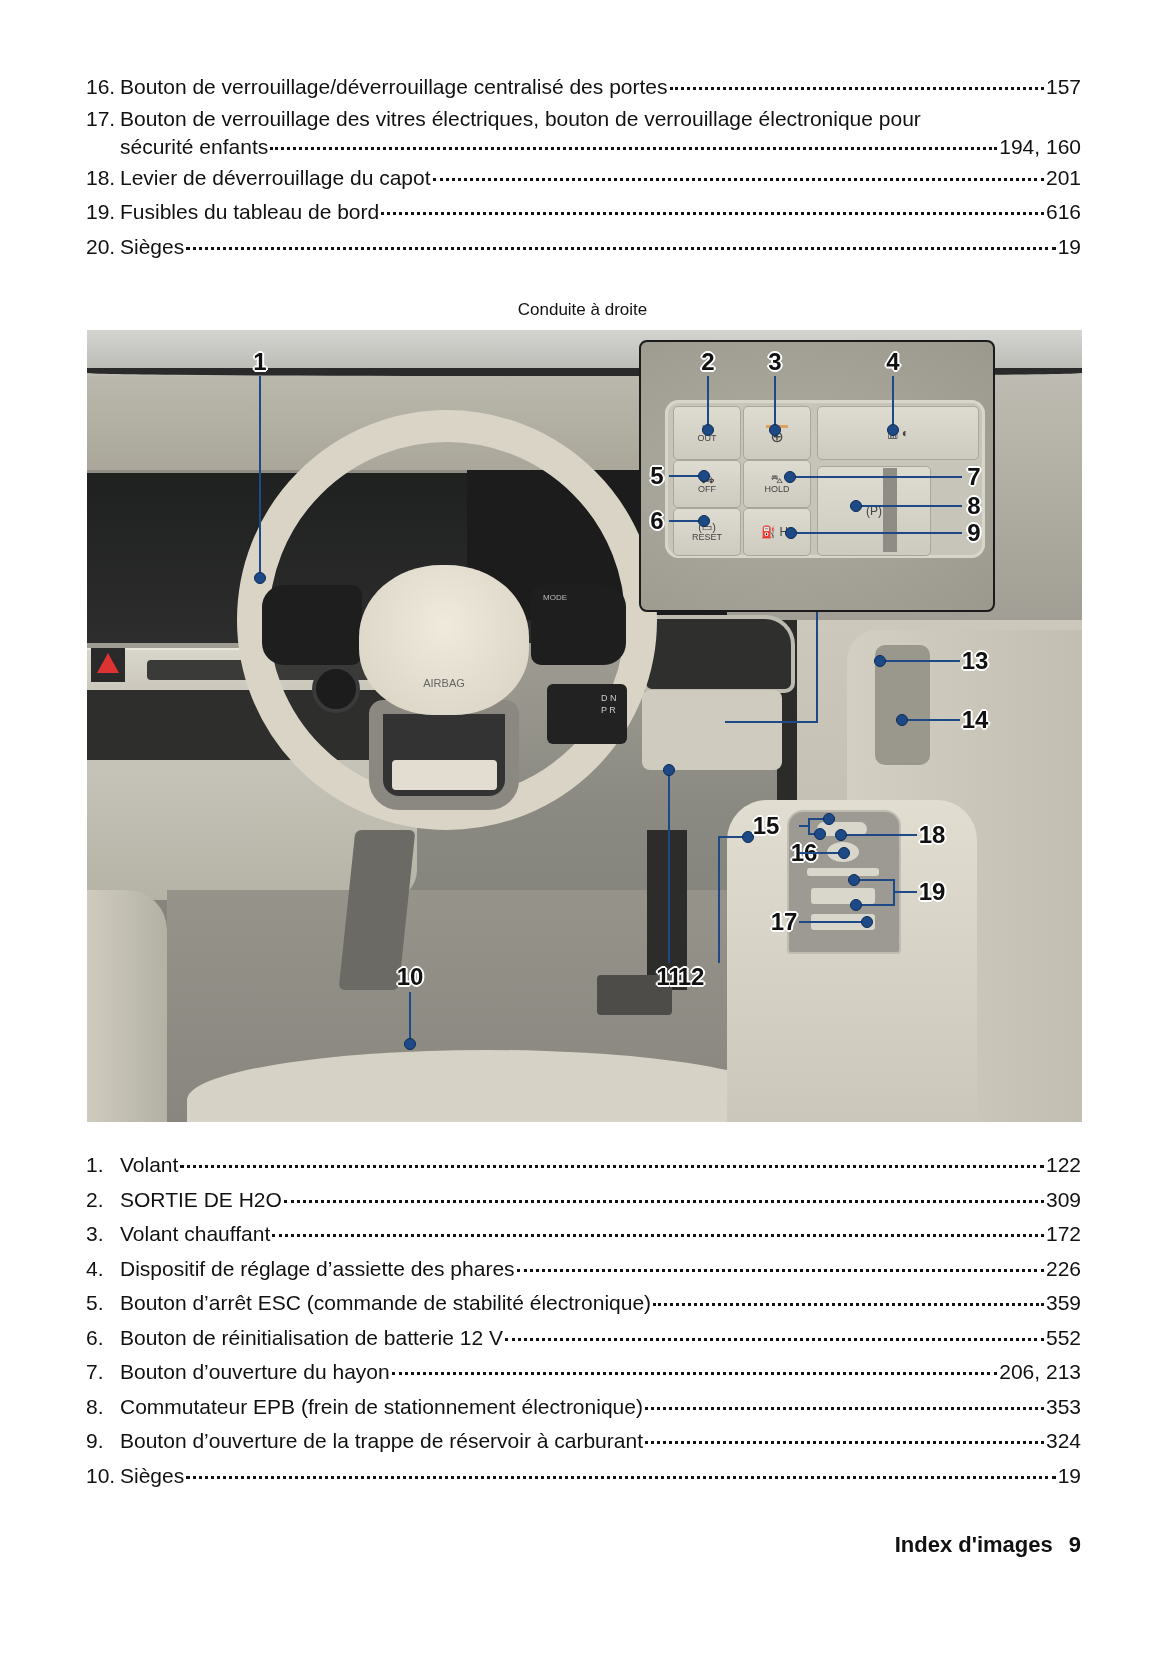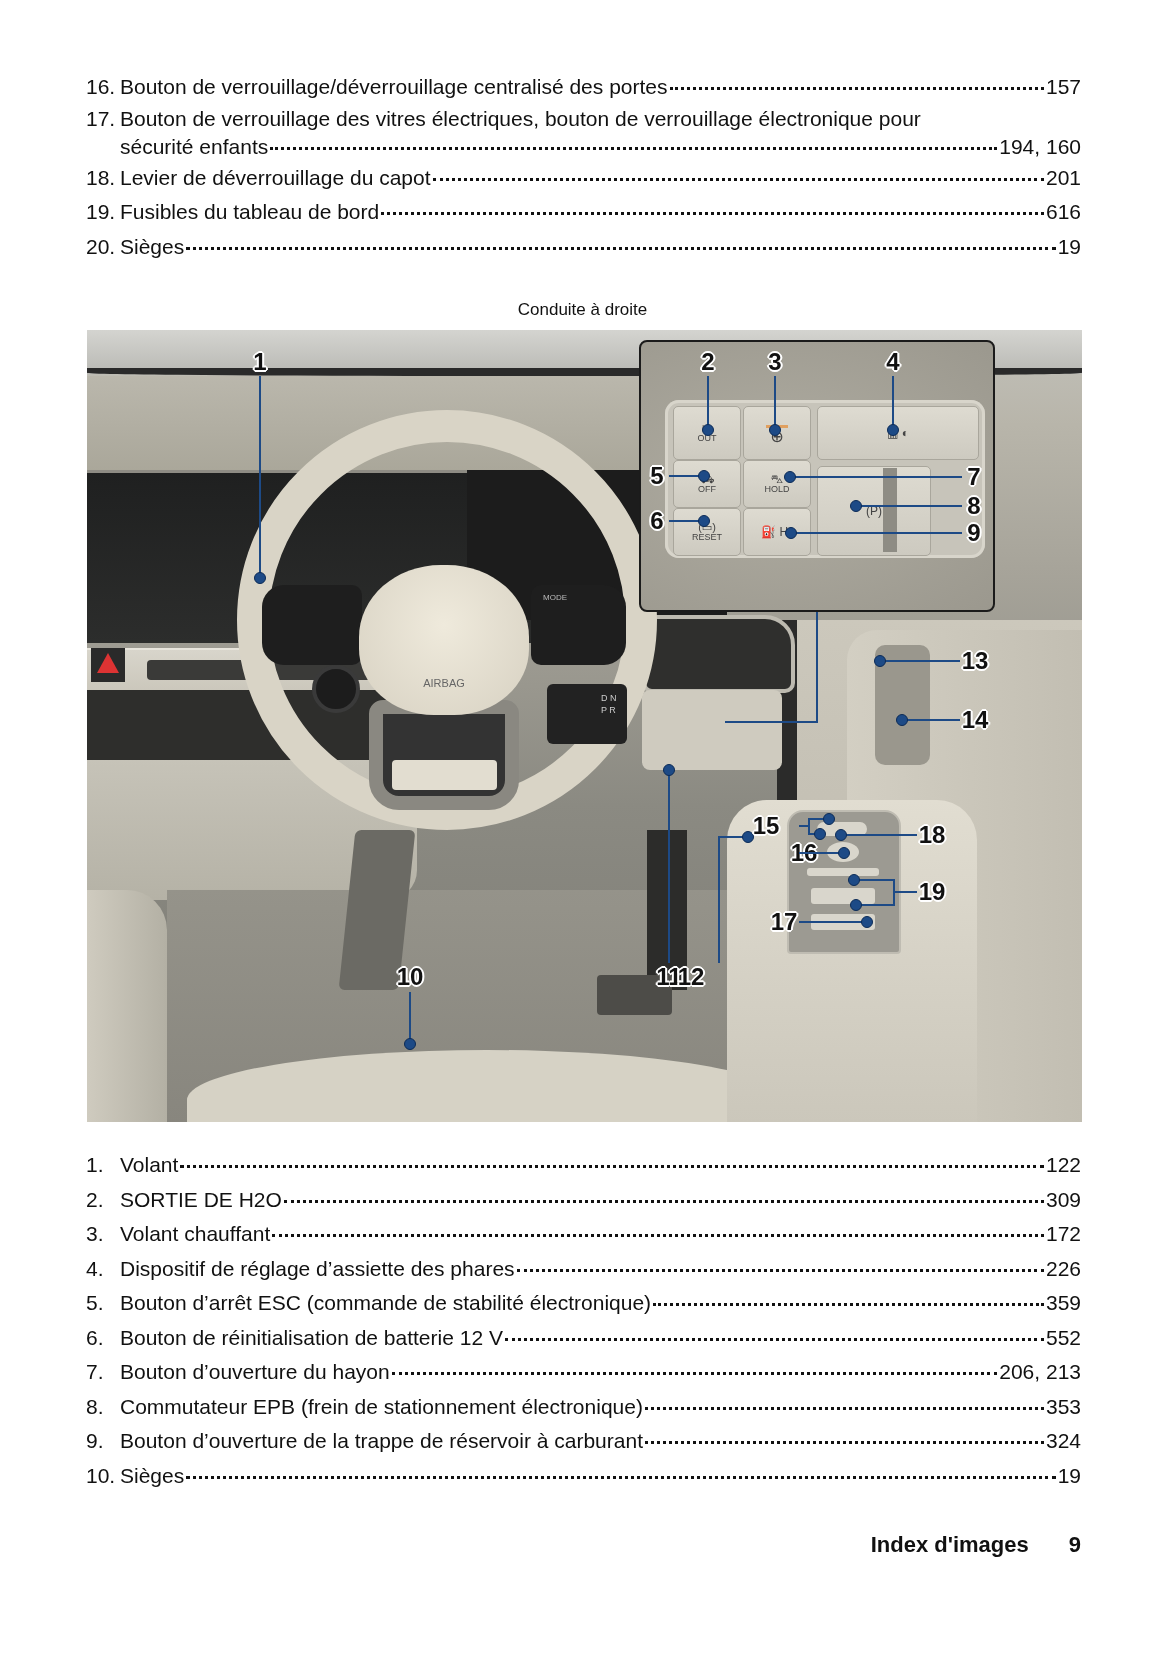--- a/index.html
+++ b/index.html
@@ -83,21 +83,21 @@
 
   
   .cl-line { position: absolute; background: #1d4a86; }
   .cl-dot { position: absolute; width: 10px; height: 10px; border-radius: 50%; background: #1d4a86; border: 1px solid #0c2b57; transform: translate(-50%,-50%); }
   .cl-num {
     position: absolute; font-size: 24px; font-weight: bold; color: #111;
     text-shadow: -2px 0 #fff, 2px 0 #fff, 0 -2px #fff, 0 2px #fff, -1px -1px #fff, 1px 1px #fff, -1px 1px #fff, 1px -1px #fff;
     transform: translate(-50%,-50%); line-height: 1;
   }
 
-  .footer { position: absolute; top: 1532px; right: 84px; display: flex; align-items: baseline; gap: 40px; font-size: 22px; font-weight: bold; }
+  .footer { position: absolute; top: 1532px; right: 84px; display: flex; align-items: baseline; gap: 16px; font-size: 22px; font-weight: bold; }
 </style>
 </head>
 <body>
 
 <div class="toc toc-top">
   <div class="entry">
     <span class="num">16.</span>
     <span class="label">Bouton de verrouillage/déverrouillage centralisé des portes</span>
     <span class="leader"></span>
     <span class="page">157</span>

